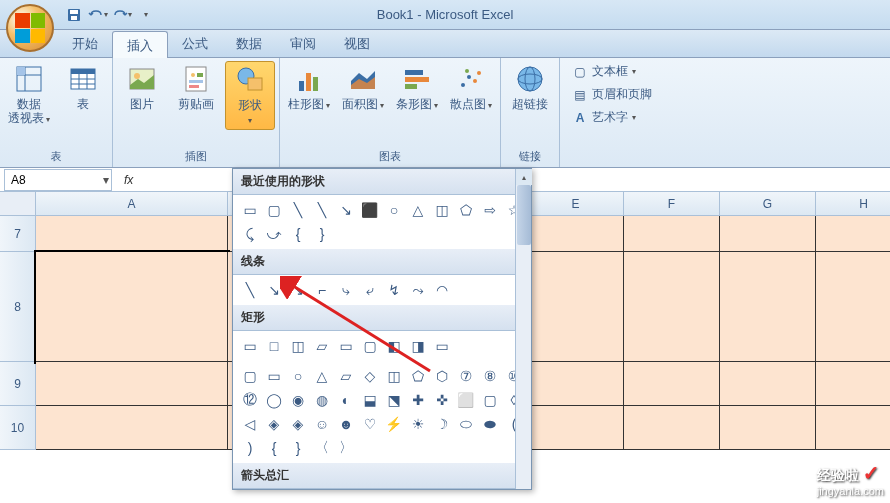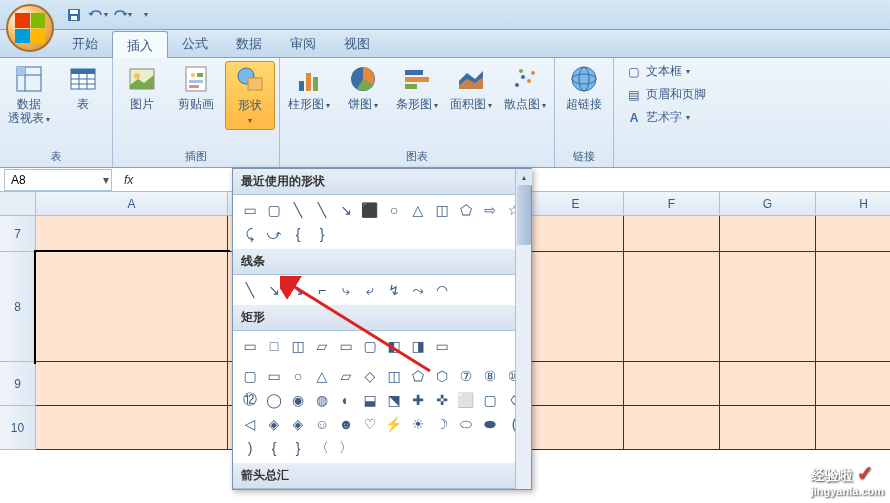--- a/index.html
+++ b/index.html
@@ -60,21 +60,21 @@
     .shapes-section-body { padding: 4px 6px; display: flex; flex-wrap: wrap; gap: 2px; }
     .shape-item { width: 22px; height: 22px; display: flex; align-items: center; justify-content: center; cursor: pointer; border: 1px solid transparent; }
     .shapes-scrollbar { position: absolute; right: 0; top: 0; bottom: 0; width: 16px; background: #e8eef6; border-left: 1px solid #aac0d8; }
     .scroll-thumb { position: absolute; top: 16px; width: 14px; left: 1px; height: 60px; background: linear-gradient(90deg, #c5d5e8, #a5bbd6); border-radius: 2px; }
     .scroll-arrow { width: 16px; height: 16px; display: flex; align-items: center; justify-content: center; background: #dce8f3; font-size: 8px; color: #555; }
     
     .red-arrow { position: absolute; top: 276px; left: 280px; z-index: 101; pointer-events: none; }
     
     .watermark { position: absolute; bottom: 6px; right: 6px; color: #fff; font-size: 14px; font-weight: bold; text-shadow: 1px 1px 2px rgba(0,0,0,0.8); z-index: 200; display: flex; align-items: center; gap: 4px; }
     .watermark-check { color: #e33; font-size: 20px; }
-    .watermark-sub { font-size: 11px; font-weight: bold; display: block; }
+    .watermark-sub { font-size: 11px; font-weight: normal; display: block; }
     
     .dropdown-arrow { font-size: 8px; color: #555; }
   </style>
 </head>
 <body>
 
 <div class="title-bar">
   <div class="office-button">
     <div class="office-logo">
         <span></span>
@@ -102,20 +102,21 @@
         <svg width="16" height="16">
           <path d="M13 8 Q13 4 8 4 Q3 4 3 8" stroke="#3b6ea5" fill="none" stroke-width="1.5"></path>
           <path d="M13 8 L15 6 M13 8 L11 6" stroke="#3b6ea5" stroke-width="1.5"></path>
         </svg>
         <span class="dropdown-arrow">▾</span>
       </div>
     <div class="qat-btn">
         <span class="dropdown-arrow">▾</span>
       </div>
   </div>
+  <div class="title-text">Book1 - Microsoft Excel</div>
 </div>
 
 <div class="tabs">
   <div class="tab">开始</div>
   <div class="tab active">插入</div>
   <div class="tab">公式</div>
   <div class="tab">数据</div>
   <div class="tab">审阅</div>
   <div class="tab">视图</div>
 </div>
@@ -196,45 +197,35 @@
               <rect x="6" y="18" width="5" height="10" fill="#3b6ea5"></rect>
               <rect x="13" y="10" width="5" height="18" fill="#e8883b"></rect>
               <rect x="20" y="14" width="5" height="14" fill="#7aa84f"></rect>
             </svg>
           </div>
         <div class="ribbon-btn-label"><span>柱形图</span><span class="dropdown-arrow"> ▾</span></div>
       </div>
       <div class="ribbon-btn-large">
         <div class="ribbon-icon-large">
             <svg width="32" height="32">
-              <circle cx="16" cy="16" r="12" fill="#3b6ea5"></circle>
-              <path d="M16 16 L16 4 A12 12 0 0 1 26 22 Z" fill="#e8883b"></path>
-              <path d="M16 16 L26 22 A12 12 0 0 1 10 26 Z" fill="#7aa84f"></path>
-            </svg>
-          </div>
-        <div class="ribbon-btn-label"><span>饼图</span><span class="dropdown-arrow"> ▾</span></div>
+              <path d="M4 26 L4 18 L12 10 L20 16 L28 8 L28 26 Z" fill="#3b6ea5"></path>
+              <path d="M4 26 L4 22 L12 16 L20 20 L28 14 L28 26 Z" fill="#e8883b" opacity="0.8"></path>
+            </svg>
+          </div>
+        <div class="ribbon-btn-label"><span>面积图</span><span class="dropdown-arrow"> ▾</span></div>
       </div>
       <div class="ribbon-btn-large">
         <div class="ribbon-icon-large">
             <svg width="32" height="32">
               <rect x="4" y="7" width="18" height="5" fill="#3b6ea5"></rect>
               <rect x="4" y="14" width="24" height="5" fill="#e8883b"></rect>
               <rect x="4" y="21" width="12" height="5" fill="#7aa84f"></rect>
             </svg>
           </div>
         <div class="ribbon-btn-label"><span>条形图</span><span class="dropdown-arrow"> ▾</span></div>
-      </div>
-      <div class="ribbon-btn-large">
-        <div class="ribbon-icon-large">
-            <svg width="32" height="32">
-              <path d="M4 26 L4 18 L12 10 L20 16 L28 8 L28 26 Z" fill="#3b6ea5"></path>
-              <path d="M4 26 L4 22 L12 16 L20 20 L28 14 L28 26 Z" fill="#e8883b" opacity="0.8"></path>
-            </svg>
-          </div>
-        <div class="ribbon-btn-label"><span>面积图</span><span class="dropdown-arrow"> ▾</span></div>
       </div>
       <div class="ribbon-btn-large">
         <div class="ribbon-icon-large">
             <svg width="32" height="32">
               <circle cx="8" cy="22" r="2" fill="#3b6ea5"></circle>
               <circle cx="14" cy="14" r="2" fill="#3b6ea5"></circle>
               <circle cx="20" cy="18" r="2" fill="#e8883b"></circle>
               <circle cx="24" cy="10" r="2" fill="#e8883b"></circle>
               <circle cx="12" cy="8" r="2" fill="#7aa84f"></circle>
             </svg>

